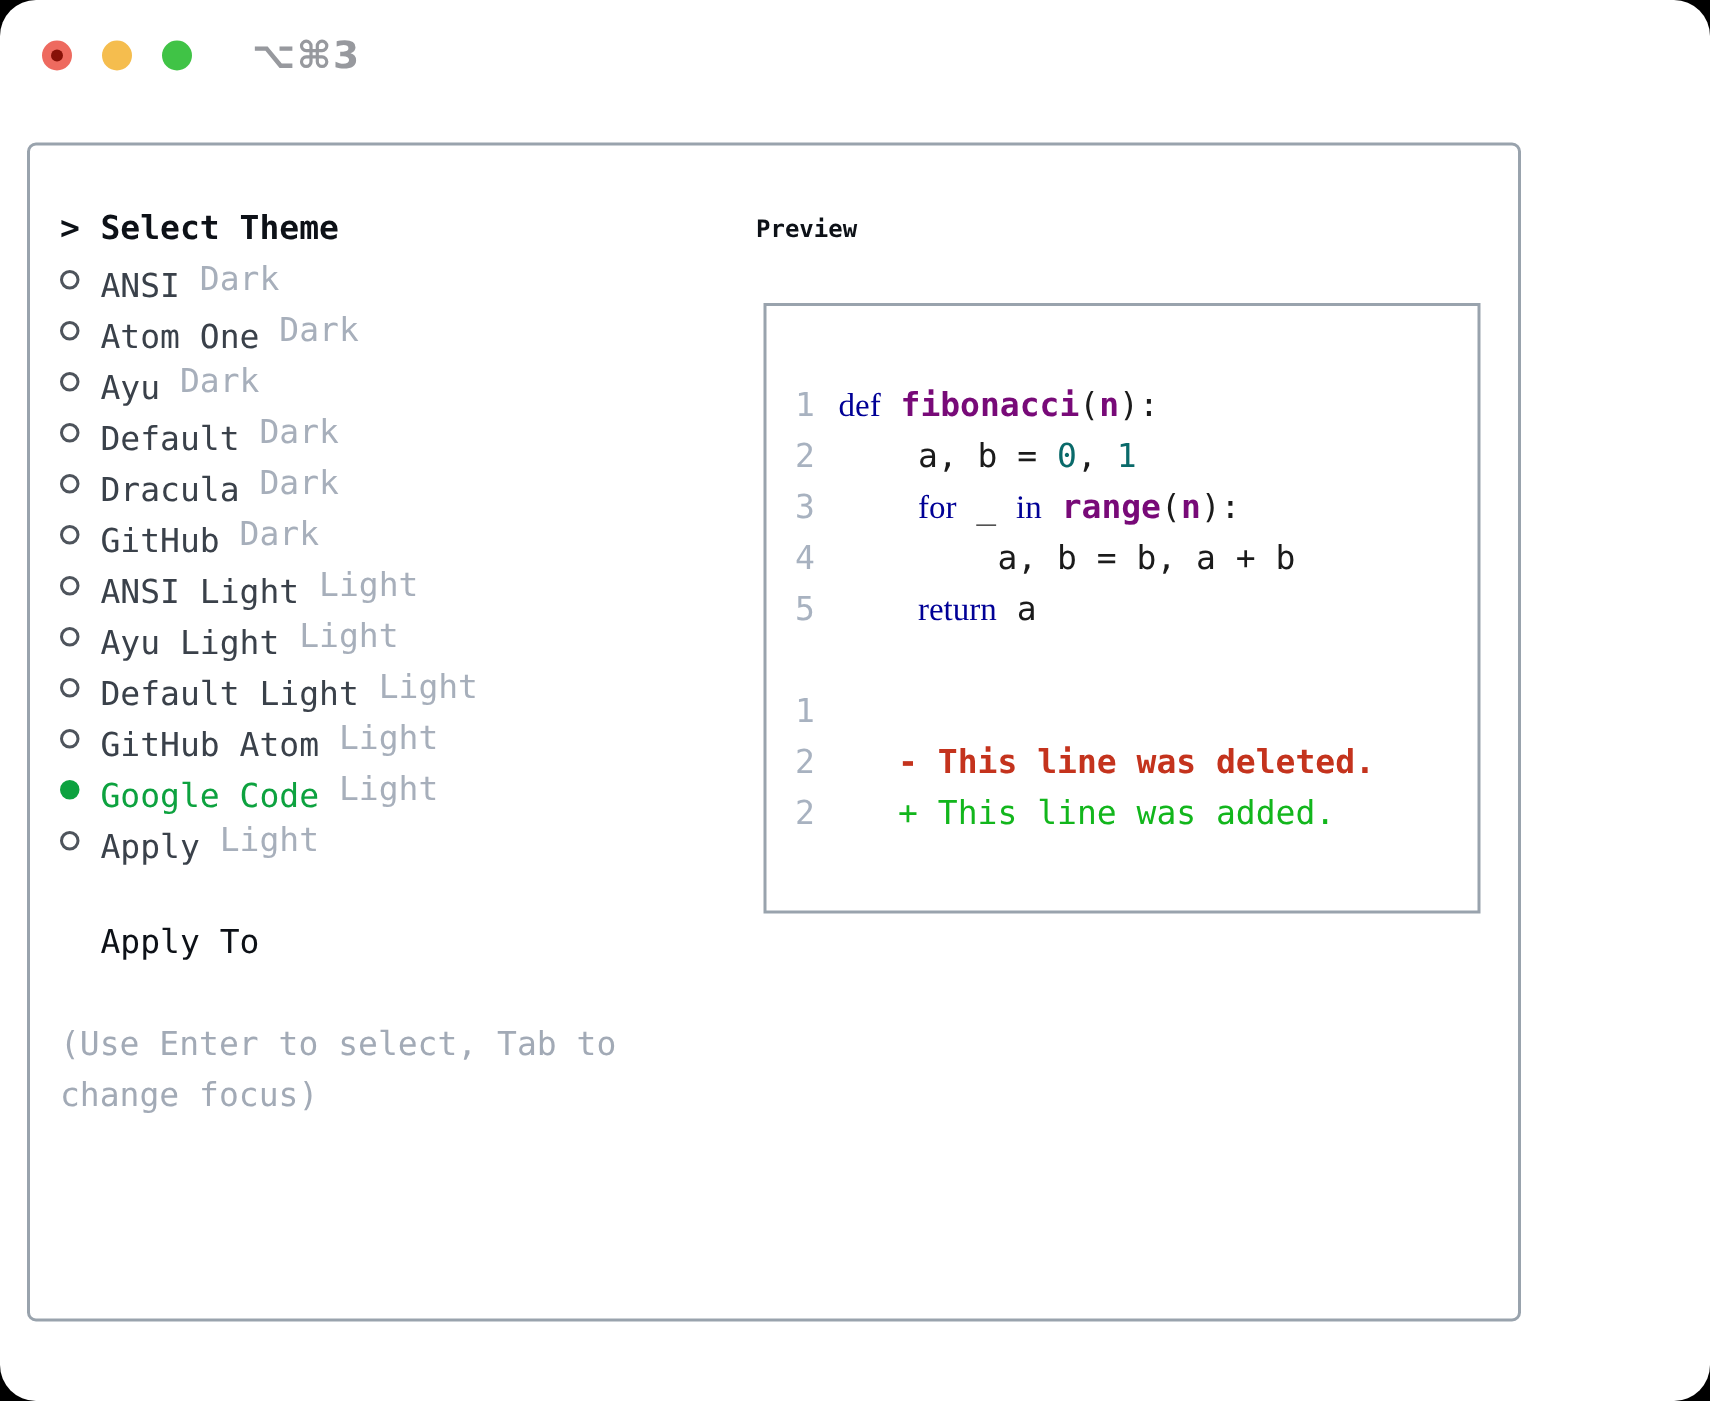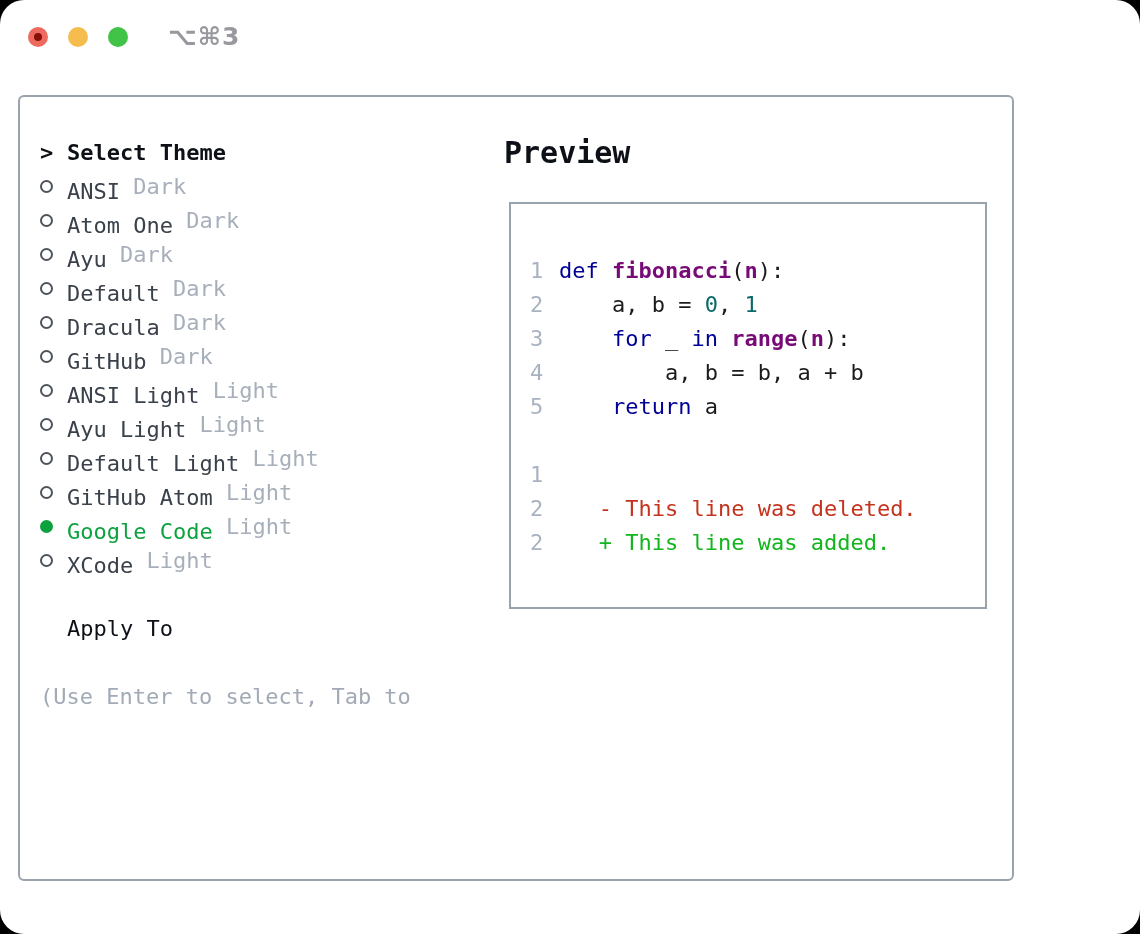--- a/index.html
+++ b/index.html
@@ -24,31 +24,31 @@
   .hdr{color:var(--header_text);font-weight:bold;}
   .marker{width:13px;height:13px;border-radius:50%;border:2px solid var(--circle);}
   .selected .marker{background:var(--green);border-color:var(--green);}
   .name{color:var(--item_text);margin-top:10px;}
   .selected .name{color:var(--green);}
   .variant{color:var(--muted);text-align:center;}
   .spacer{height:34px;}
   .subhdr{color:var(--header_text);}
   .help{height:34px;display:flex;align-items:center;color:var(--help);white-space:pre;}
   
-  .preview-label{position:absolute;left:484px;top:38px;height:34px;display:flex;align-items:center;font-size:30px;font-weight:bold;color:var(--header_text);}
+  .preview-label{position:absolute;left:484px;top:38px;height:34px;display:flex;align-items:center;font-size:16px;font-weight:bold;color:var(--header_text);}
   .preview-box{position:absolute;left:489px;top:105px;width:478px;height:407px;border:2px solid var(--border);background:#fff;padding:49px 0 0 19px;font-size:22px;}
   .code-line{display:flex;height:34px;align-items:center;white-space:pre;}
   .ln{width:29px;flex:0 0 29px;color:var(--ln);}
-  .tk-kw{color:var(--kw);}
+  .tk-kw{color:var(--kw);font-family:Liberation Serif, serif;}
   .tk-fn{color:var(--fn);font-weight:bold;}
   .tk-lit{color:var(--lit);}
   .tk-pl{color:var(--plain);}
   .diff-gap{height:34px;}
   .diff-context .dtext{color:var(--ctx);}
-  .diff-deleted .dtext{color:var(--del);}
+  .diff-deleted .dtext{color:var(--del);font-weight:bold;}
   .diff-added .dtext{color:var(--add);}
 </style>
 </head>
 <body>
 
 <div class="window">
   <div class="titlebar">
     <span class="tl close"></span>
     <span class="tl min"></span>
     <span class="tl max"></span>
@@ -114,36 +114,37 @@
     <span class="name">GitHub Atom</span>
     <span class="variant"> Light</span>
   </div>
           <div class="row theme-item selected">
     <span class="gutter"><span class="marker"></span></span>
     <span class="name">Google Code</span>
     <span class="variant"> Light</span>
   </div>
           <div class="row theme-item">
     <span class="gutter"><span class="marker"></span></span>
-    <span class="name">XCode</span>
+    <span class="name">Apply</span>
     <span class="variant"> Light</span>
   </div>
         </div>
 
       <div class="spacer"></div>
 
       <div class="row">
         <span class="gutter"></span>
         <span class="subhdr">Apply To</span>
       </div>
 
 
       <div class="spacer"></div>
 
       <div class="help">(Use Enter to select, Tab to</div>
+      <div class="help">change focus)</div>
     </div>
 
     <div class="preview-label">Preview</div>
 
     <div class="preview-box">
       <div id="code-area">
           <div class="code-line">
     <span class="ln">1</span>
     <span class="code"><span class="tk-kw">def</span><span class="tk-pl"> </span><span class="tk-fn">fibonacci</span><span class="tk-pl">(</span><span class="tk-fn">n</span><span class="tk-pl">):</span></span>
   </div>

